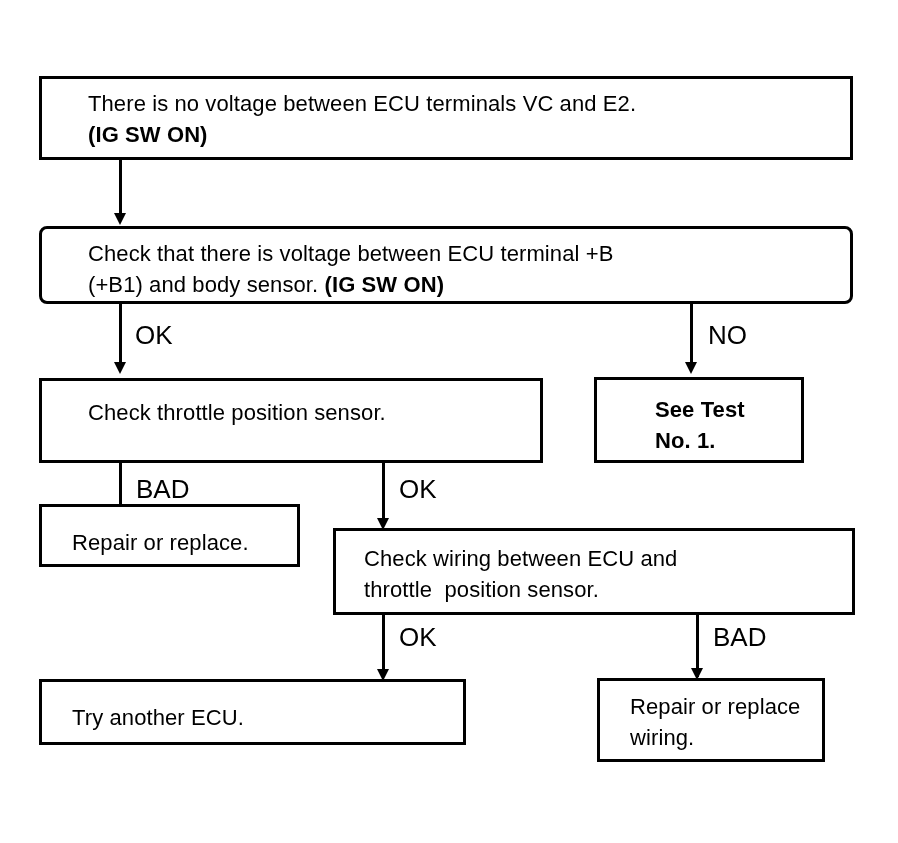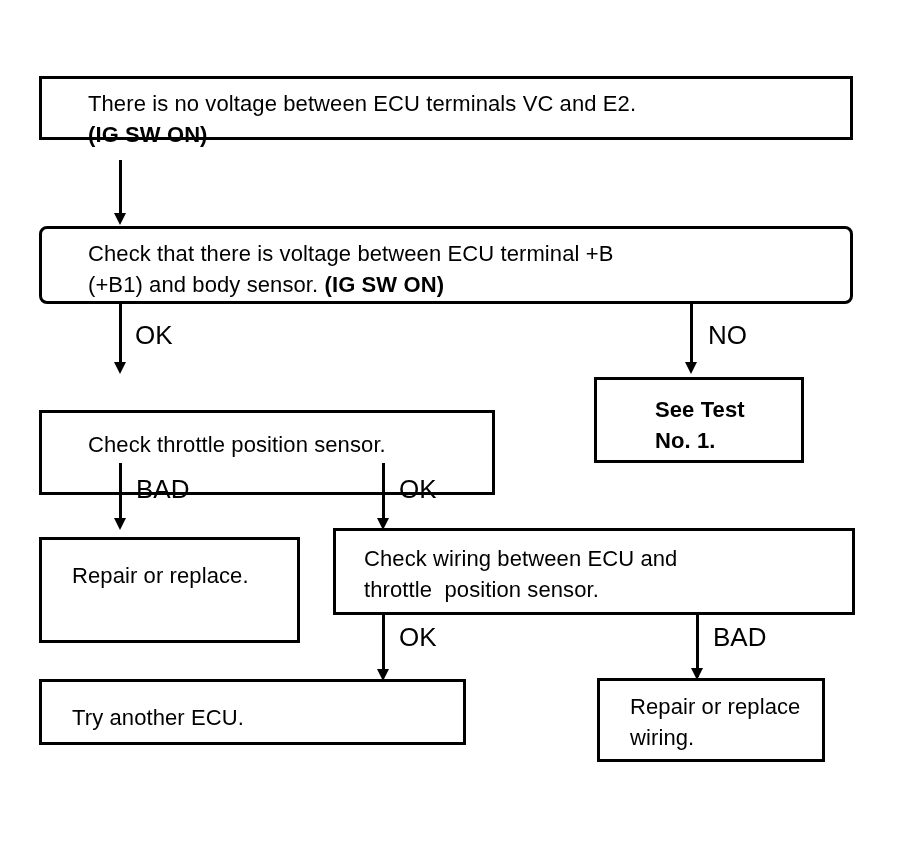--- a/index.html
+++ b/index.html
@@ -68,56 +68,56 @@
     line-height: 24px;
     color: #000;
     white-space: nowrap;
   }
 </style>
 </head>
 <body>
 
 <div id="canvas">
 
-  <div class="fbox" style="left:39px; top:76px; width:814px; height:64px;padding-left:35px;">
+  <div class="fbox" style="left:39px; top:76px; width:814px; height:84px;padding-left:35px;">
     <div class="btext"><span>There is no voltage between ECU terminals VC and E2.</span><br><b>(IG SW ON)</b></div>
   </div>
 
   <div class="vline" style="left:119px; top:160px; height:58px;"></div>
   <div class="arrowhead" style="left:114px; top:213px;"></div>
 
   <div class="fbox" style="left:39px; top:226px; width:814px; height:78px;border-radius:8px;">
     <div class="btext"><span>Check that there is voltage between ECU terminal +B</span><br><span>(+B1) and body sensor. </span><b>(IG SW ON)</b></div>
   </div>
 
   <div class="vline" style="left:119px; top:304px; height:62px;"></div>
   <div class="arrowhead" style="left:114px; top:362px;"></div>
   <div class="edge-label" style="left:135px; top:323px;">OK</div>
 
   <div class="vline" style="left:690px; top:304px; height:62px;"></div>
   <div class="arrowhead" style="left:685px; top:362px;"></div>
   <div class="edge-label" style="left:708px; top:323px;">NO</div>
 
-  <div class="fbox" style="left:39px; top:378px; width:456px; height:85px;margin-top:32px;">
+  <div class="fbox" style="left:39px; top:378px; width:504px; height:85px;">
     <div class="btext" style="top:16px;">Check throttle position sensor.</div>
   </div>
 
   <div class="fbox bold" style="left:594px; top:377px; width:210px; height:86px;">
     <div class="btext center-ish"><span>See Test</span><br><span>No. 1.</span></div>
   </div>
 
   <div class="vline" style="left:119px; top:463px; height:62px;"></div>
   <div class="arrowhead" style="left:114px; top:518px;"></div>
   <div class="edge-label" style="left:136px; top:477px;">BAD</div>
 
   <div class="vline" style="left:382px; top:463px; height:62px;"></div>
   <div class="arrowhead" style="left:377px; top:518px;"></div>
   <div class="edge-label" style="left:399px; top:477px;">OK</div>
 
-  <div class="fbox" style="left:39px; top:537px; width:261px; height:106px;">
+  <div class="fbox" style="left:39px; top:504px; width:261px; height:63px;">
     <div class="btext" style="left:30px; top:20px;">Repair or replace.</div>
   </div>
 
   <div class="fbox" style="left:333px; top:528px; width:522px; height:87px;">
     <div class="btext" style="left:28px; top:12px;"><span>Check wiring between ECU and</span><br><span>throttle  position sensor.</span></div>
   </div>
 
   <div class="vline" style="left:382px; top:615px; height:62px;"></div>
   <div class="arrowhead" style="left:377px; top:669px;"></div>
   <div class="edge-label" style="left:399px; top:625px;">OK</div>

